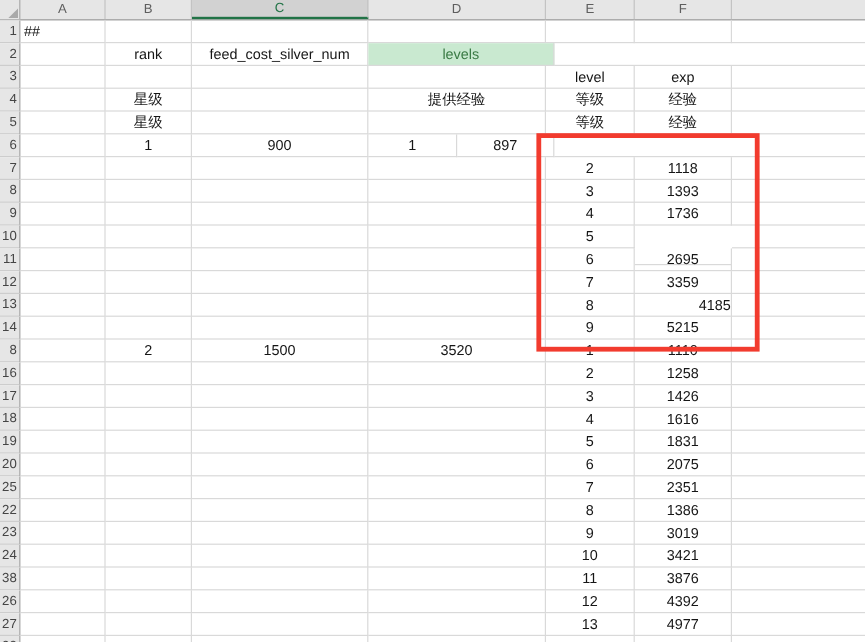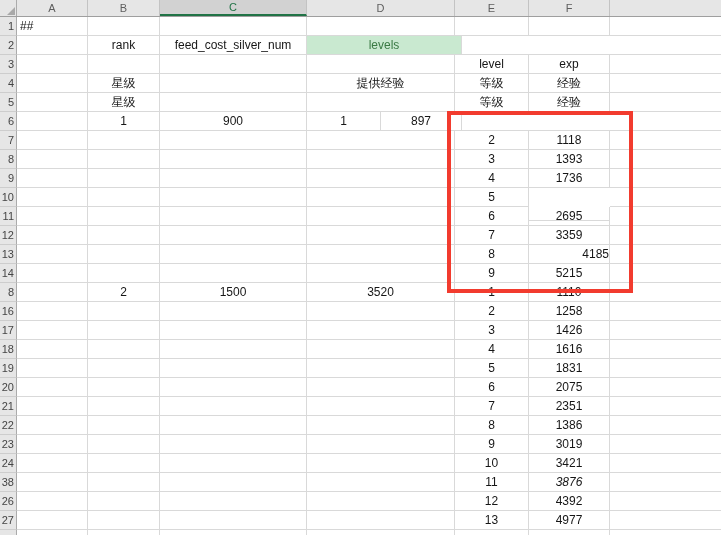--- a/index.html
+++ b/index.html
@@ -245,21 +245,21 @@
         <div class="rnum">20</div>
         <div class="cell left" style="width: 71px; flex-basis: 71px;"></div>
         <div class="cell" style="width: 72px; flex-basis: 72px;"></div>
         <div class="cell" style="width: 147px; flex-basis: 147px;"></div>
         <div class="cell" style="width: 148px; flex-basis: 148px;"></div>
         <div class="cell" style="width: 74px; flex-basis: 74px;">6</div>
         <div class="cell" style="width: 81px; flex-basis: 81px;">2075</div>
         <div class="rfill"></div>
       </div>
       <div class="row">
-        <div class="rnum">21</div>
+        <div class="rnum">25</div>
         <div class="cell left" style="width: 71px; flex-basis: 71px;"></div>
         <div class="cell" style="width: 72px; flex-basis: 72px;"></div>
         <div class="cell" style="width: 147px; flex-basis: 147px;"></div>
         <div class="cell" style="width: 148px; flex-basis: 148px;"></div>
         <div class="cell" style="width: 74px; flex-basis: 74px;">7</div>
         <div class="cell" style="width: 81px; flex-basis: 81px;">2351</div>
         <div class="rfill"></div>
       </div>
       <div class="row">
         <div class="rnum">22</div>
@@ -291,21 +291,21 @@
         <div class="cell" style="width: 81px; flex-basis: 81px;">3421</div>
         <div class="rfill"></div>
       </div>
       <div class="row">
         <div class="rnum">38</div>
         <div class="cell left" style="width: 71px; flex-basis: 71px;"></div>
         <div class="cell" style="width: 72px; flex-basis: 72px;"></div>
         <div class="cell" style="width: 147px; flex-basis: 147px;"></div>
         <div class="cell" style="width: 148px; flex-basis: 148px;"></div>
         <div class="cell" style="width: 74px; flex-basis: 74px;">11</div>
-        <div class="cell" style="width: 81px; flex-basis: 81px; font-style: italic;">3876</div>
+        <div class="cell" style="width: 81px; flex-basis: 81px;">3876</div>
         <div class="rfill"></div>
       </div>
       <div class="row">
         <div class="rnum">26</div>
         <div class="cell left" style="width: 71px; flex-basis: 71px;"></div>
         <div class="cell" style="width: 72px; flex-basis: 72px;"></div>
         <div class="cell" style="width: 147px; flex-basis: 147px;"></div>
         <div class="cell" style="width: 148px; flex-basis: 148px;"></div>
         <div class="cell" style="width: 74px; flex-basis: 74px;">12</div>
         <div class="cell" style="width: 81px; flex-basis: 81px;">4392</div>

